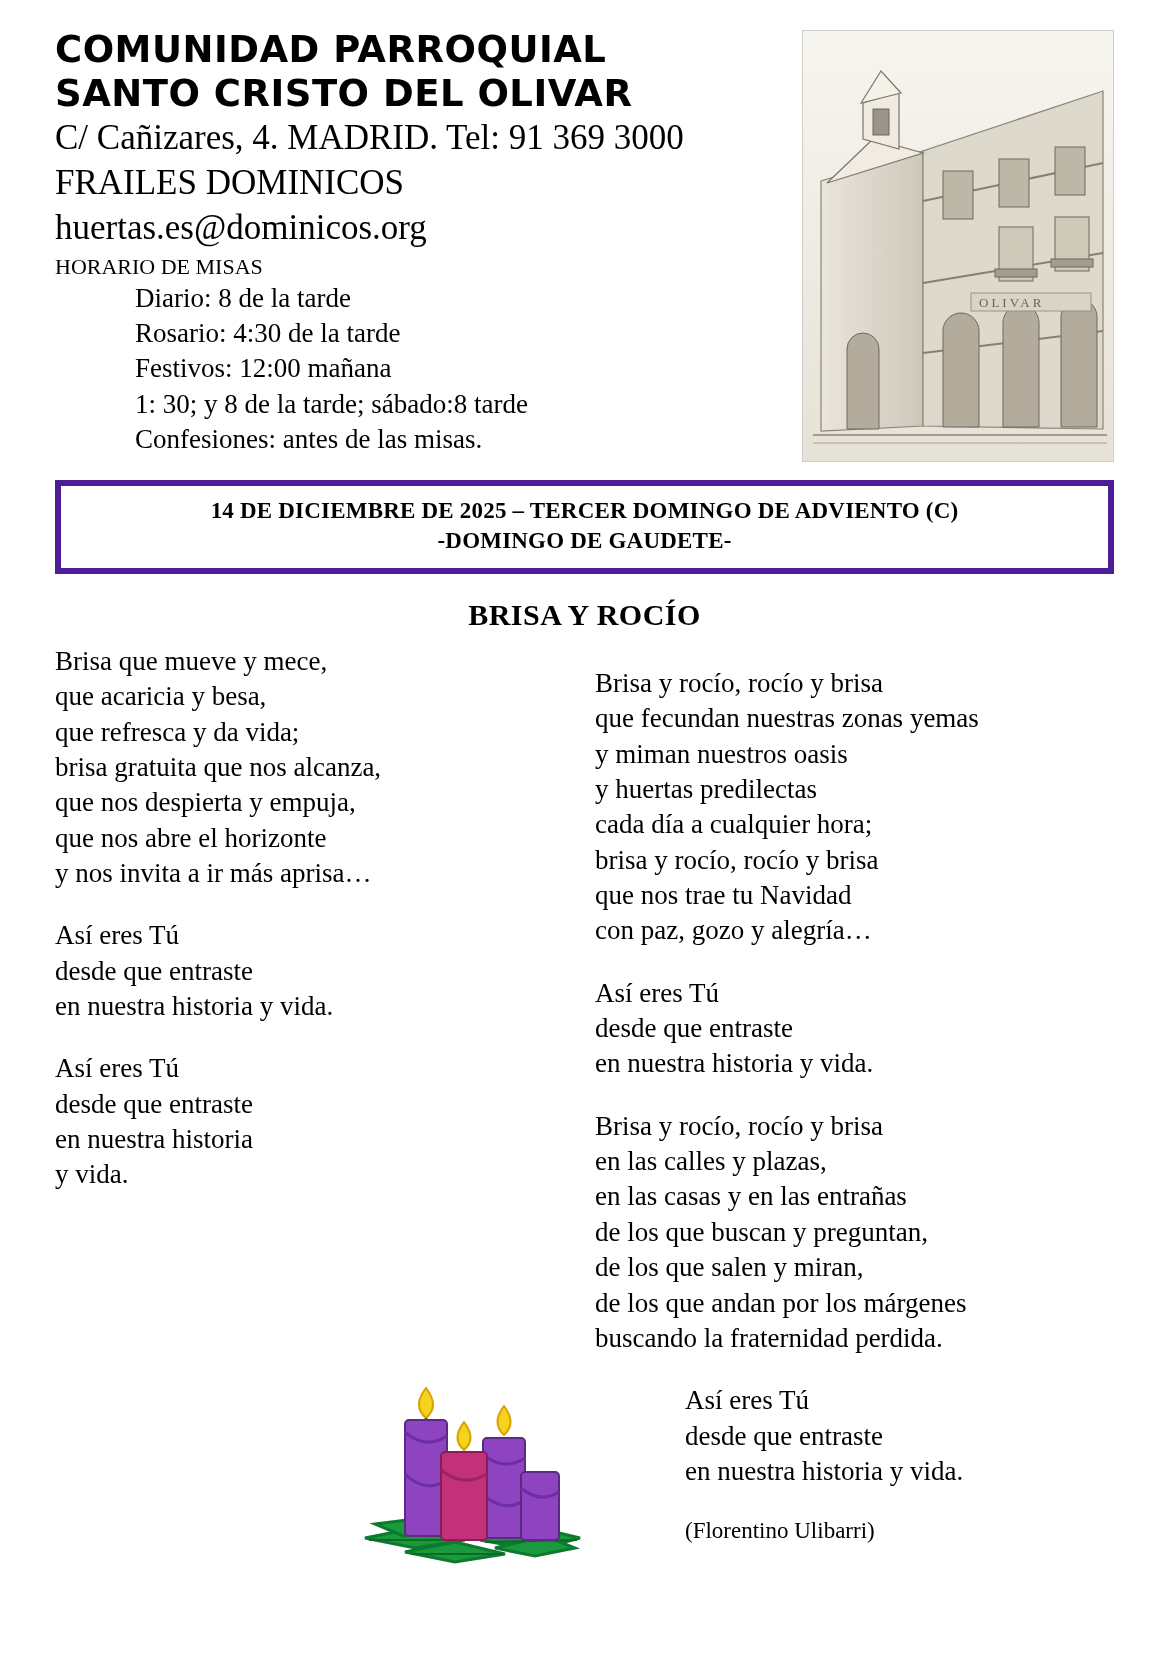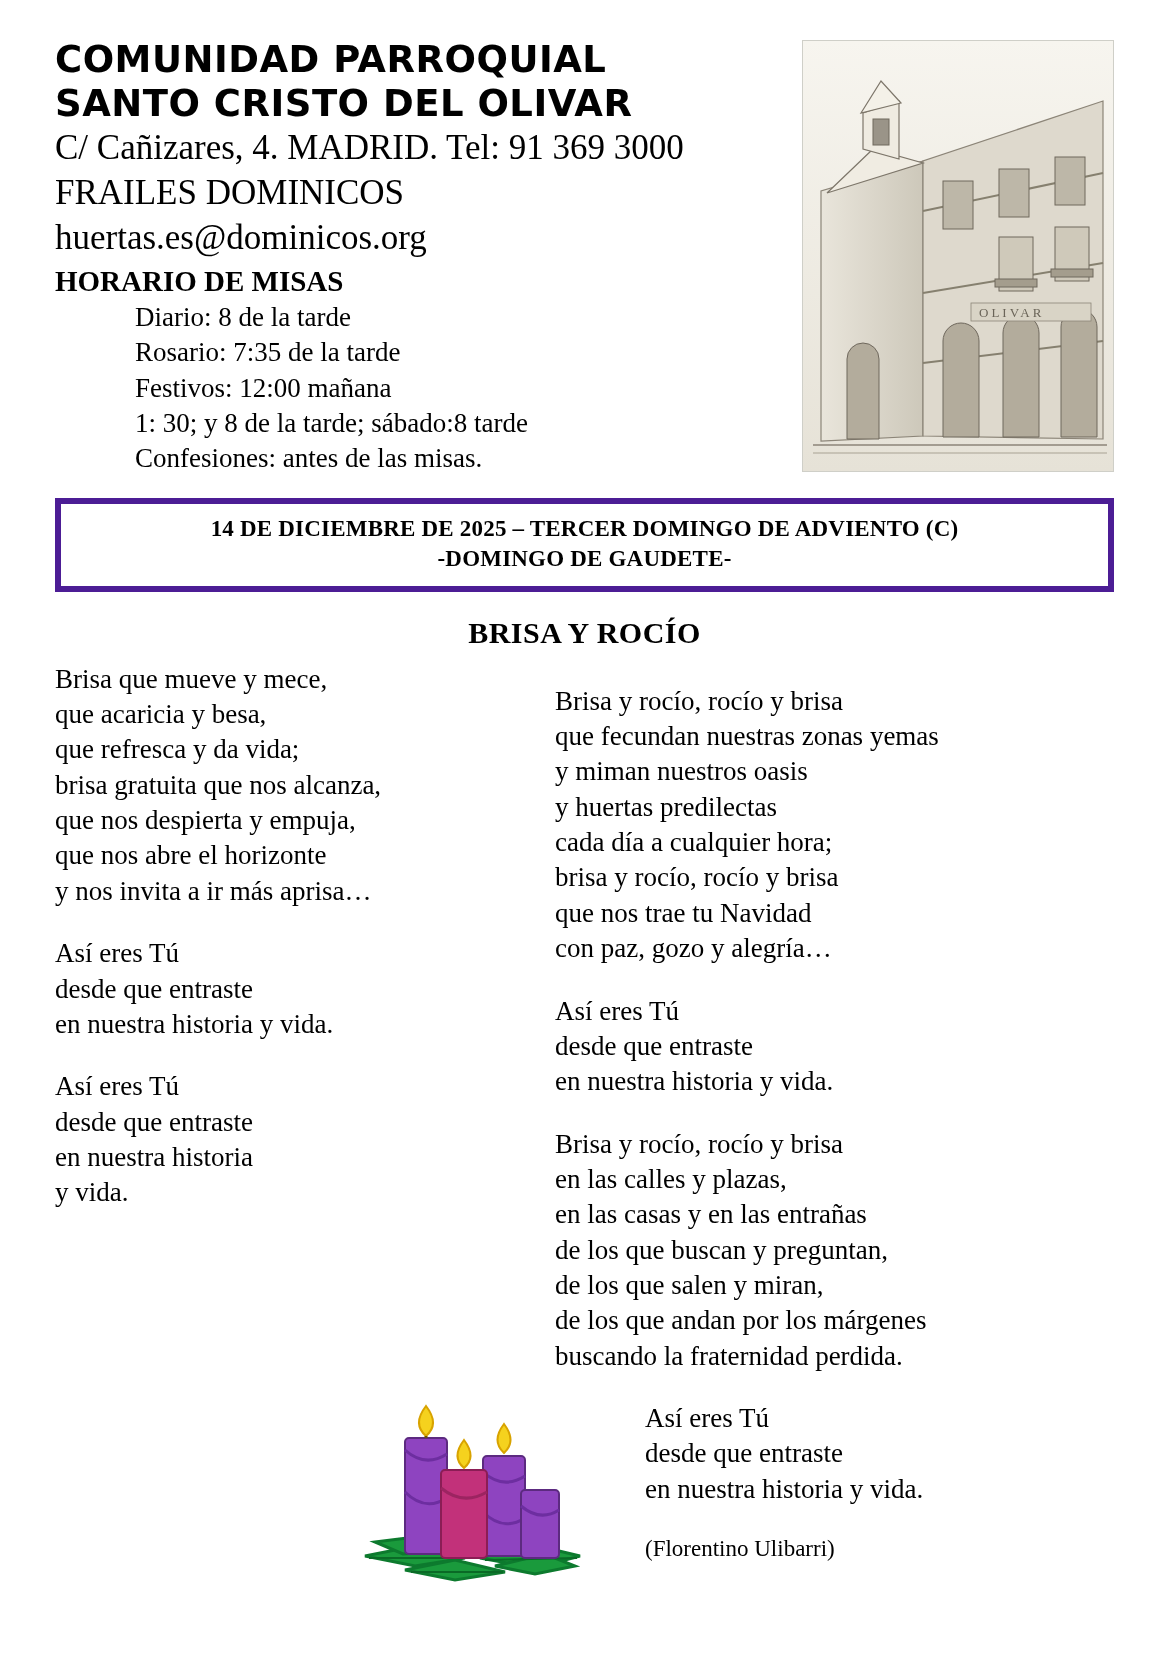--- a/index.html
+++ b/index.html
@@ -13,21 +13,21 @@
     font-family: "Liberation Serif", serif;
     color: #000000;
     position: relative;
     overflow: hidden;
   }
   .page {
     position: relative;
     width: 1169px;
     height: 1653px;
     box-sizing: border-box;
-    padding: 38px 55px 20px 55px;
+    padding: 28px 55px 20px 55px;
   }
 
   
   .header {
     position: relative;
     min-height: 430px;
   }
   .header-text {
     width: 680px;
   }
@@ -42,22 +42,22 @@
   }
   .addr-line {
     font-size: 35px;
     line-height: 1.28;
     margin: 0;
   }
   .addr-line.spaced {
     margin-top: 1px;
   }
   .bold-line {
-    font-size: 29px;
-    font-weight: bold;
+    font-size: 22px;
+    font-weight: normal;
     line-height: 1.3;
     margin: 2px 0 0 0;
   }
   .mass-line {
     font-size: 27px;
     line-height: 1.3;
     margin: 0 0 0 80px;
   }
 
   .church-img {
@@ -88,20 +88,21 @@
   
   .poem-title {
     text-align: center;
     font-size: 30px;
     font-weight: bold;
     margin: 24px 0 12px 0;
     letter-spacing: 0.5px;
   }
   .columns {
     display: flex;
+    gap: 40px;
     position: relative;
   }
   .col {
     width: 500px;
   }
   .col-right {
     padding-top: 22px;
   }
   .stanza {
     font-size: 27px;
@@ -131,21 +132,21 @@
 
   <div class="header">
     <div class="header-text">
       <div class="title-line">COMUNIDAD PARROQUIAL</div>
       <div class="title-line">SANTO CRISTO DEL OLIVAR</div>
       <div class="addr-line spaced">C/ Cañizares, 4. MADRID. Tel: 91 369 3000</div>
       <div class="addr-line">FRAILES DOMINICOS</div>
       <div class="addr-line">huertas.es@dominicos.org</div>
       <div class="bold-line">HORARIO DE MISAS</div>
       <div class="mass-line">Diario: 8 de la tarde</div>
-      <div class="mass-line">Rosario: 7:35 de la tarde</div>
+      <div class="mass-line">Rosario: 4:30 de la tarde</div>
       <div class="mass-line">Festivos: 12:00 mañana</div>
       <div class="mass-line">1: 30; y  8 de la tarde; sábado:8 tarde</div>
       <div class="mass-line">Confesiones: antes de las misas.</div>
     </div>
 
     <div class="church-img">
       <svg viewBox="0 0 310 430" width="310" height="430" preserveAspectRatio="none">
         <defs>
           <linearGradient id="sky" x1="0" y1="0" x2="0" y2="1">
             <stop offset="0%" stop-color="#f7f5ef"></stop>

